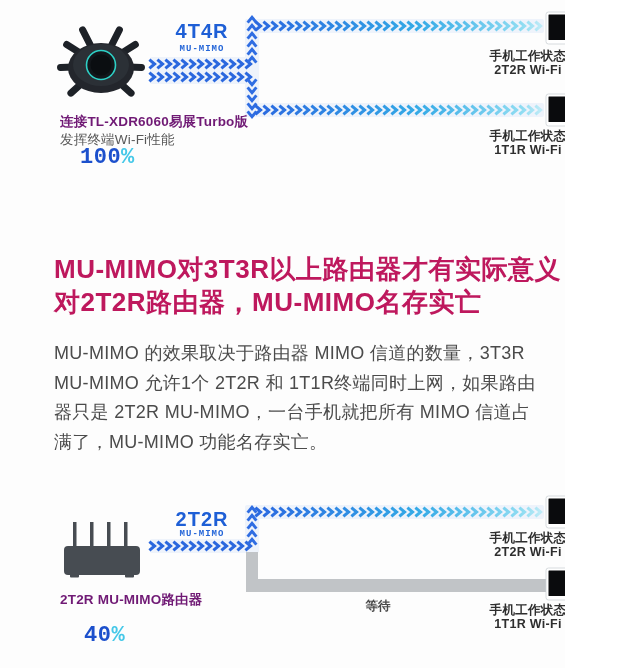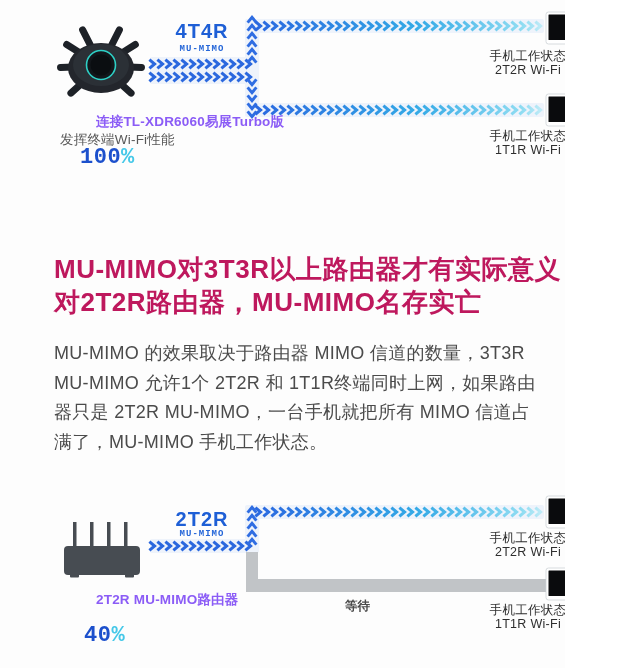--- a/index.html
+++ b/index.html
@@ -2,29 +2,29 @@
 <html><head>
 <meta charset="utf-8">
 <style>
   html,body{margin:0;padding:0;}
   body{background:#ffffff;font-family:"Liberation Sans","DejaVu Sans",sans-serif;}
   .stage{position:relative;width:565px;height:668px;background:#fdfdfd;overflow:hidden;}
   .layer-svg{position:absolute;left:0;top:0;z-index:1;}
   .txt{position:absolute;z-index:2;white-space:nowrap;}
   .link-label{width:68px;text-align:center;font-size:20px;font-weight:800;color:#1e5fd6;letter-spacing:1px;}
   .link-sublabel{width:68px;text-align:center;font-size:9px;font-weight:700;color:#2566d8;letter-spacing:1px;font-family:Liberation Mono, monospace;}
-  .caption-bold{font-size:13.5px;font-weight:700;color:#8b5cf6;letter-spacing:0.2px;margin-left:36px;}
+  .caption-bold{font-size:13.5px;font-weight:700;color:#701a75;letter-spacing:0.2px;}
   .caption-gray{font-size:13.5px;color:#585858;letter-spacing:0.2px;}
   .perf{font-size:22px;font-weight:800;letter-spacing:0.5px;font-family:Liberation Mono, monospace;}
   .perf .num{color:#1c50cc;}
   .perf .pct{color:#45c8e8;}
-  .phone-label{width:100px;text-align:center;font-size:12.5px;font-weight:400;color:#2e2e2e;line-height:13.5px;letter-spacing:0.3px;}
+  .phone-label{width:100px;text-align:center;font-size:12.5px;font-weight:700;color:#2e2e2e;line-height:13.5px;letter-spacing:0.3px;}
   .heading{font-size:26px;font-weight:800;color:#be185d;line-height:33px;letter-spacing:0.5px;}
   .para{font-size:18px;color:#4b4b4b;line-height:29.5px;letter-spacing:0.3px;}
-  .waiting{width:66px;font-size:12.5px;font-weight:600;color:#4a4a4a;}
+  .waiting{width:66px;text-align:center;font-size:12.5px;font-weight:600;color:#4a4a4a;}
   .band{fill:#eef3fb;}
   .gray-path{fill:#c1c4c7;}
   .phone-body{fill:#ffffff;stroke:#cdd2d6;stroke-width:0.8;}
   .phone-screen{fill:#0a0b0d;}
   .r-antenna{fill:#1d2127;}
   .r2-part{fill:#474c52;}
 </style>
 </head>
 <body>
 
@@ -152,21 +152,21 @@
 
   <div class="txt heading" style="left:54px;top:253px;">
     <div>MU-MIMO对3T3R以上路由器才有实际意义</div>
     <div>对2T2R路由器，MU-MIMO名存实亡</div>
   </div>
 
   <div class="txt para" style="left:54px;top:339px;">
     <div>MU-MIMO 的效果取决于路由器 MIMO 信道的数量，3T3R</div>
     <div>MU-MIMO 允许1个 2T2R 和 1T1R终端同时上网，如果路由</div>
     <div>器只是 2T2R MU-MIMO，一台手机就把所有 MIMO 信道占</div>
-    <div>满了，MU-MIMO 手机工作状态。</div>
+    <div>满了，MU-MIMO 功能名存实亡。</div>
   </div>
 
   <div class="txt link-label" style="left:168px;top:508px;">2T2R</div>
   <div class="txt link-sublabel" style="left:168px;top:529px;">MU-MIMO</div>
 
   <div class="txt caption-bold" style="left:60px;top:591px;">2T2R MU-MIMO路由器</div>
   <div class="txt perf" style="left:84px;top:623px;"><span class="num">40</span><span class="pct">%</span></div>
 
   <div class="txt waiting" style="left:345px;top:598px;">等待</div>
 

